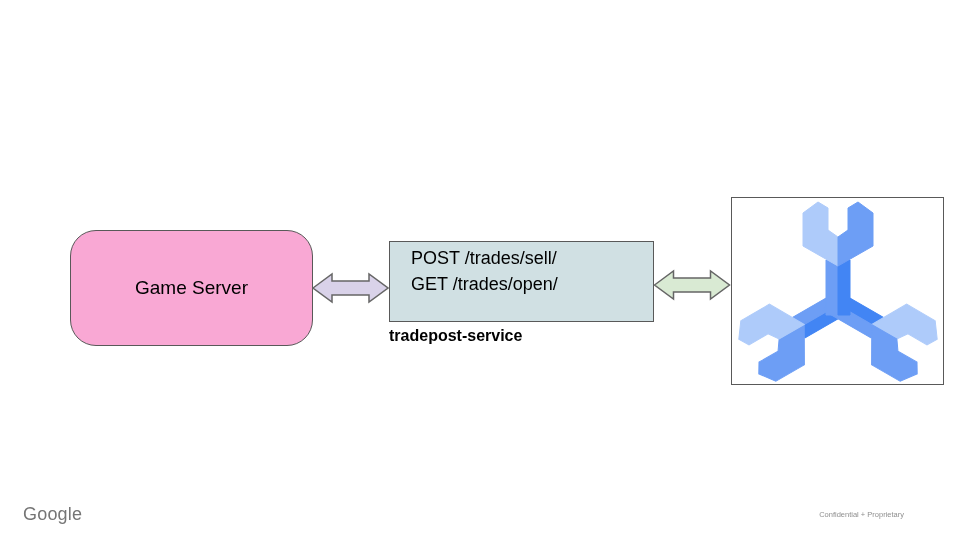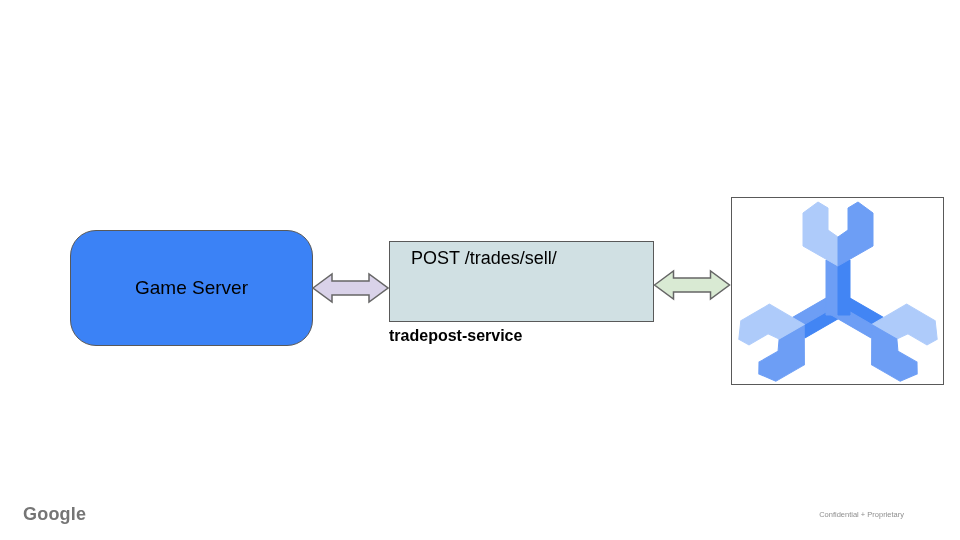--- a/index.html
+++ b/index.html
@@ -49,46 +49,47 @@
     left: 731px; top: 197px;
     width: 213px; height: 188px;
     border: 1px solid #595959;
     background: #ffffff;
   }
   .logo-box svg { display: block; width: 100%; height: 100%; }
   .footer-brand {
     position: absolute;
     left: 23px; top: 504px;
     font-size: 18px;
-    font-weight: 700;
+    font-weight: 400;
     letter-spacing: 0.2px;
     color: #757575;
   }
   .footer-confidential {
     position: absolute;
     right: 56px; top: 510px;
     font-size: 7.5px;
     color: #8f8f8f;
   }
 </style>
 </head>
 <body>
 
 <div class="slide">
 
-  <div class="game-server" style="background: #3b82f6; border-color: rgb(89, 89, 89);">
+  <div class="game-server" style="background: #f9a8d4; border-color: rgb(89, 89, 89);">
     <span>Game Server</span>
   </div>
 
   <svg class="arrow arrow-left" width="77" height="36" viewBox="0 0 77 36">
     <polygon points="1,18 20,4 20,11 57,11 57,4 76,18 57,32 57,25 20,25 20,32" stroke-width="1.5" fill="#d9d2e9" stroke="#666666"></polygon>
   </svg>
 
   <div class="service-box" style="background: rgb(208, 224, 227); border-color: rgb(89, 89, 89);">
     <div>POST /trades/sell/</div>
+    <div>GET /trades/open/</div>
   </div>
 
   <div class="service-label">tradepost-service</div>
 
   <svg class="arrow arrow-right" width="78" height="36" viewBox="0 0 77 36">
     <polygon points="1,18 20,4 20,11 57,11 57,4 76,18 57,32 57,25 20,25 20,32" stroke-width="1.5" fill="#d9ead3" stroke="#666666"></polygon>
   </svg>
 
   <div class="logo-box" style="border-color: rgb(89, 89, 89);">
     <svg viewBox="-106 -107 211 186" preserveAspectRatio="xMidYMid meet">

